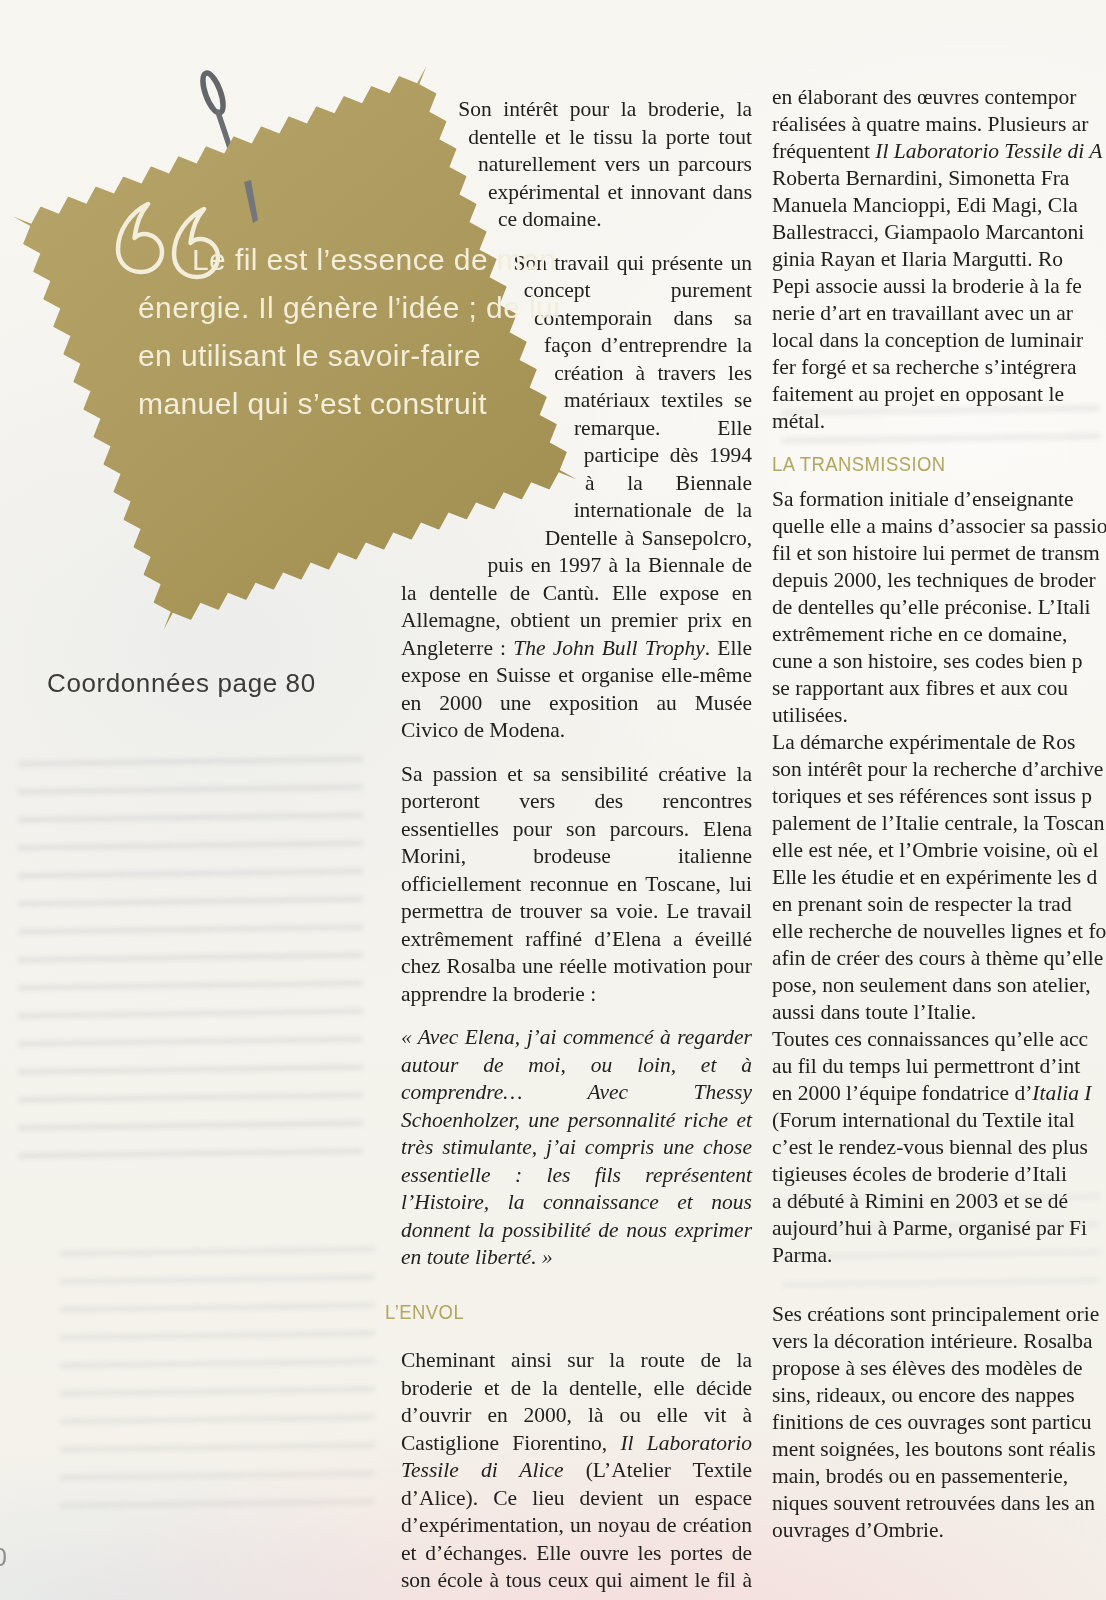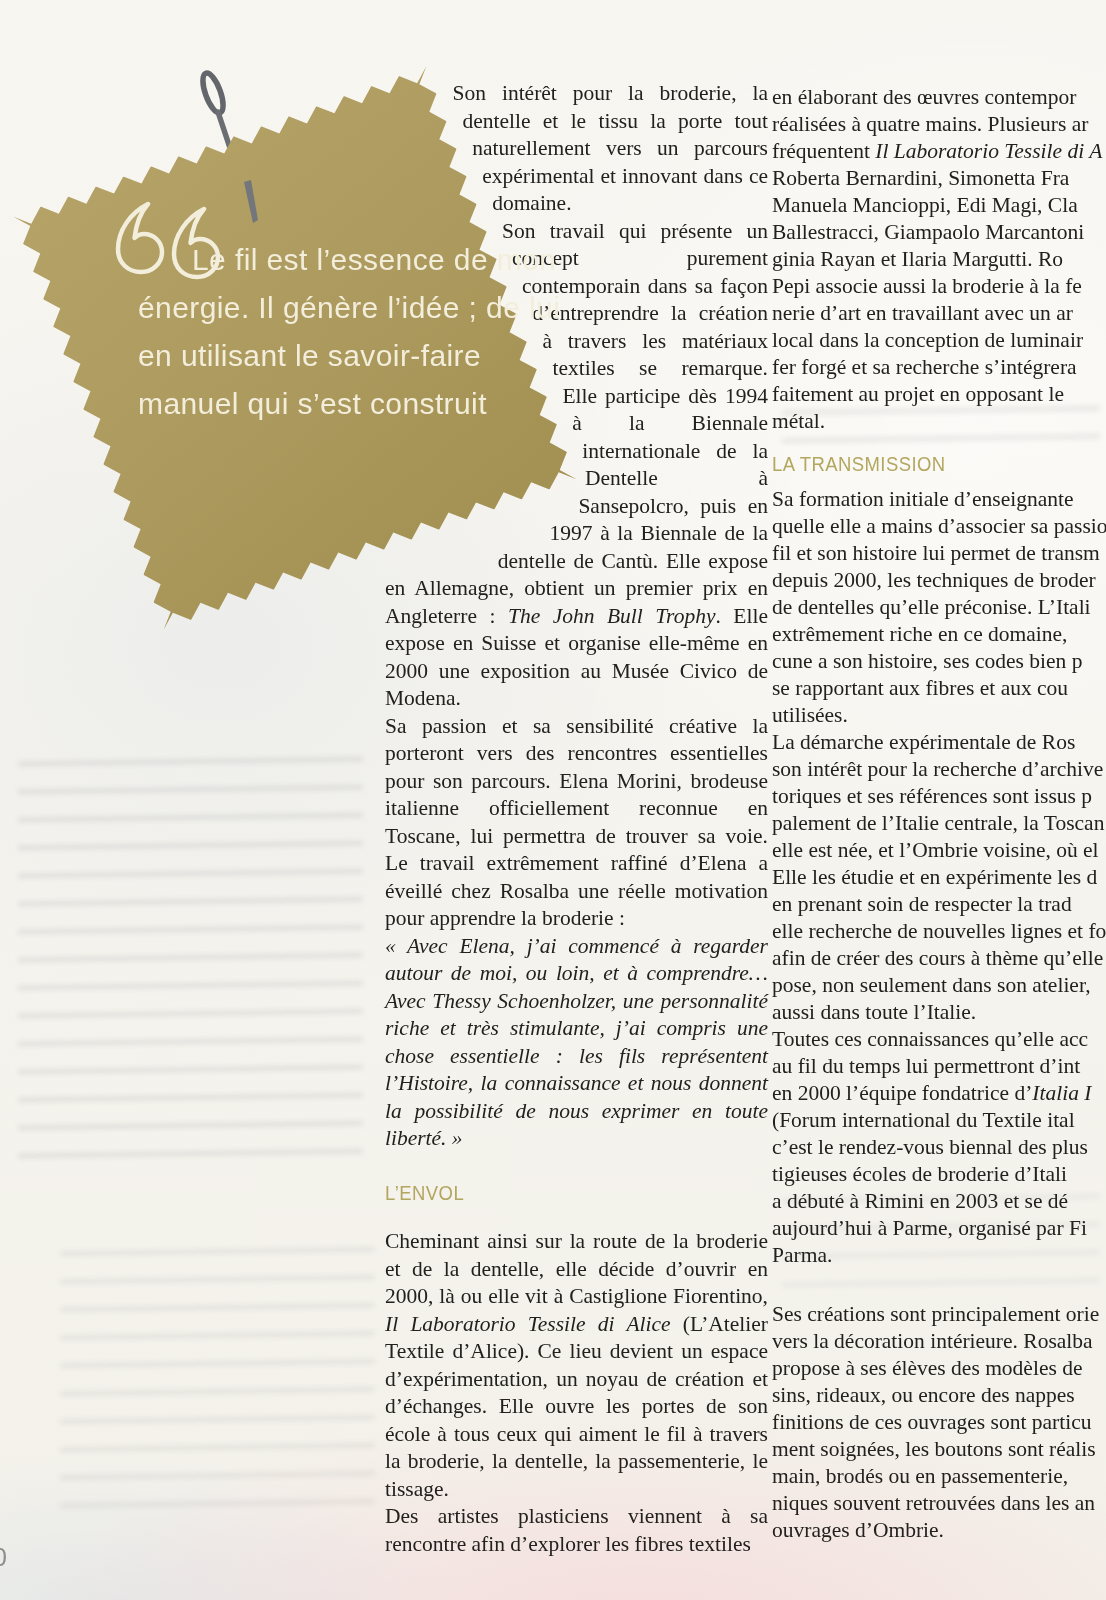--- a/index.html
+++ b/index.html
@@ -33,21 +33,21 @@
   .ql:first-child{text-indent:54px;}
   .coord{position:absolute;left:47px;top:668px;z-index:2;
     font-family:"Liberation Sans", sans-serif;font-size:26px;color:#3c3b38;
     letter-spacing:.6px;}
   
   .col1{position:absolute;left:385px;top:80px;width:383px;z-index:2;
     font-size:21.5px;line-height:27.5px;text-align:justify;}
   .spacer{float:left;width:200px;height:565px;
     shape-outside:polygon(0px 0px,47px 0px,83px 100px,119px 200px,156px 300px,192px 400px,150px 440px,60px 480px,0px 470px);
     shape-margin:10px;}
-  .col1 p.para{margin:0;}
+  .col1 p.para{margin:16px;}
   .h{margin:26px 0 21px;}
   .hx{display:inline-block;transform:scaleX(.88);transform-origin:left center;
     font-family:"Liberation Sans", sans-serif;font-size:21px;font-weight:400;
     color:#b3a75f;letter-spacing:.5px;}
   .col2{position:absolute;left:772px;top:84px;width:430px;z-index:2;
     font-size:21.5px;}
   .col2 .line{white-space:nowrap;height:27px;line-height:27px;overflow:visible;}
   .col2 .h{margin:17px 0 9px;}
   .col2 .gap{height:32px;}
   .it{font-style:italic;}
@@ -90,20 +90,21 @@
     </g>
   </svg>
 
   <div class="quote" id="quote">
       <div class="ql">Le fil est l’essence de mon</div>
       <div class="ql">énergie. Il génère l’idée ; de lui</div>
       <div class="ql">en utilisant le savoir-faire</div>
       <div class="ql">manuel qui s’est construit</div>
     </div>
 
+  <div class="coord">Coordonnées page 80</div>
 
   <div class="col1" id="col1">
     <div class="spacer"></div>
   <p class="para"><span>Son intérêt pour la broderie, la dentelle et le tissu la porte tout naturellement vers un parcours expérimental et innovant dans ce domaine.</span></p>
       <p class="para"><span>Son travail qui présente un concept purement contemporain dans sa façon d’entreprendre la création à travers les matériaux textiles se remarque. Elle participe dès 1994 à la Biennale internationale de la Dentelle à Sansepolcro, puis en 1997 à la Biennale de la dentelle de Cantù. Elle expose en Allemagne, obtient un premier prix en Angleterre : </span><span class="it">The John Bull Trophy</span><span>. Elle expose en Suisse et organise elle-même en 2000 une exposition au Musée Civico de Modena.</span></p>
       <p class="para"><span>Sa passion et sa sensibilité créative la porteront vers des rencontres essentielles pour son parcours. Elena Morini, brodeuse italienne officiellement reconnue en Toscane, lui permettra de trouver sa voie. Le travail extrêmement raffiné d’Elena a éveillé chez Rosalba une réelle motivation pour apprendre la broderie :</span></p>
       <p class="para"><span class="it">« Avec Elena, j’ai commencé à regarder autour de moi, ou loin, et à comprendre… Avec Thessy Schoenholzer, une personnalité riche et très stimulante, j’ai compris une chose essentielle : les fils représentent l’Histoire, la connaissance et nous donnent la possibilité de nous exprimer en toute liberté. »</span></p>
       <div class="h"><span class="hx">L’ENVOL</span></div>
       <p class="para"><span>Cheminant ainsi sur la route de la broderie et de la dentelle, elle décide d’ouvrir en 2000, là ou elle vit à Castiglione Fiorentino, </span><span class="it">Il Laboratorio Tessile di Alice</span><span> (L’Atelier Textile d’Alice). Ce lieu devient un espace d’expérimentation, un noyau de création et d’échanges. Elle ouvre les portes de son école à tous ceux qui aiment le fil à travers la broderie, la dentelle, la passementerie, le tissage.</span></p>
       <p class="para"><span>Des artistes plasticiens viennent à sa rencontre afin d’explorer les fibres textiles</span></p>

